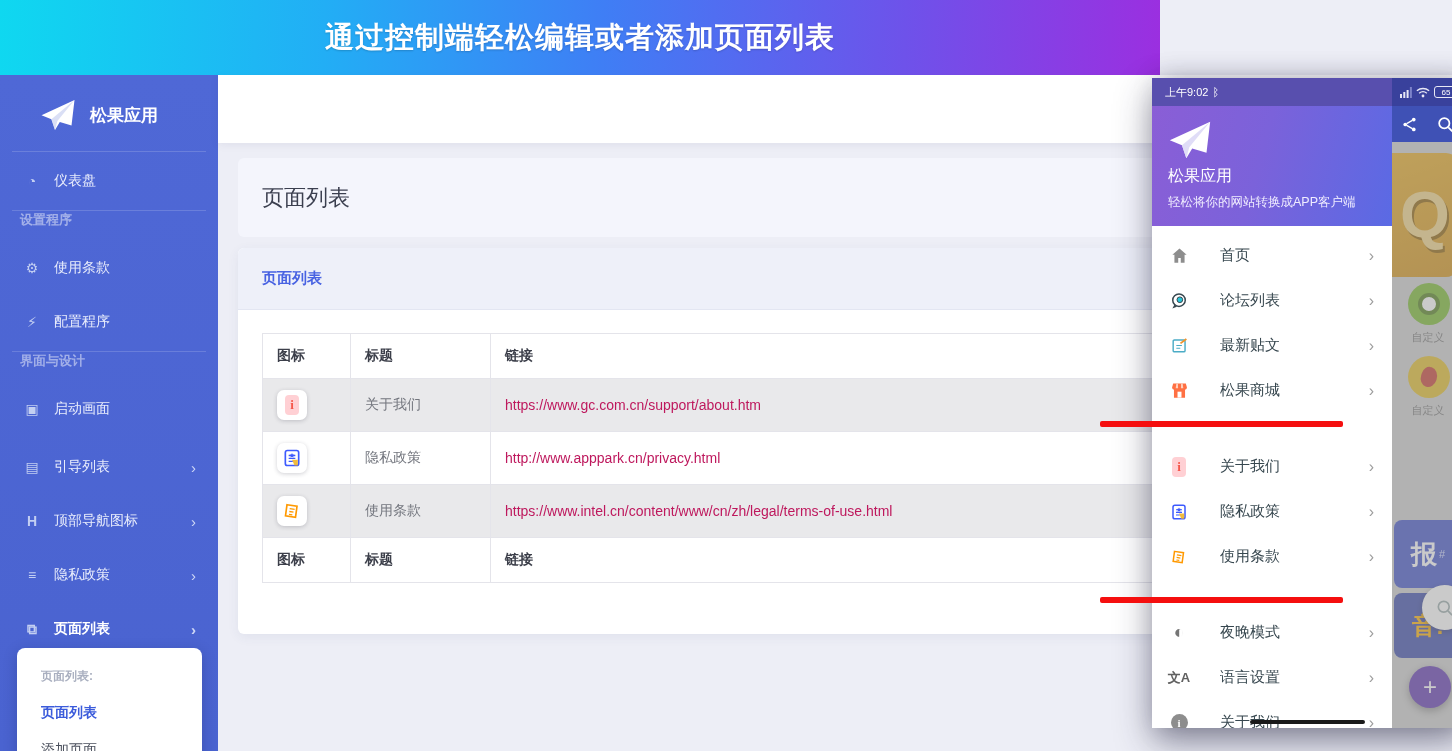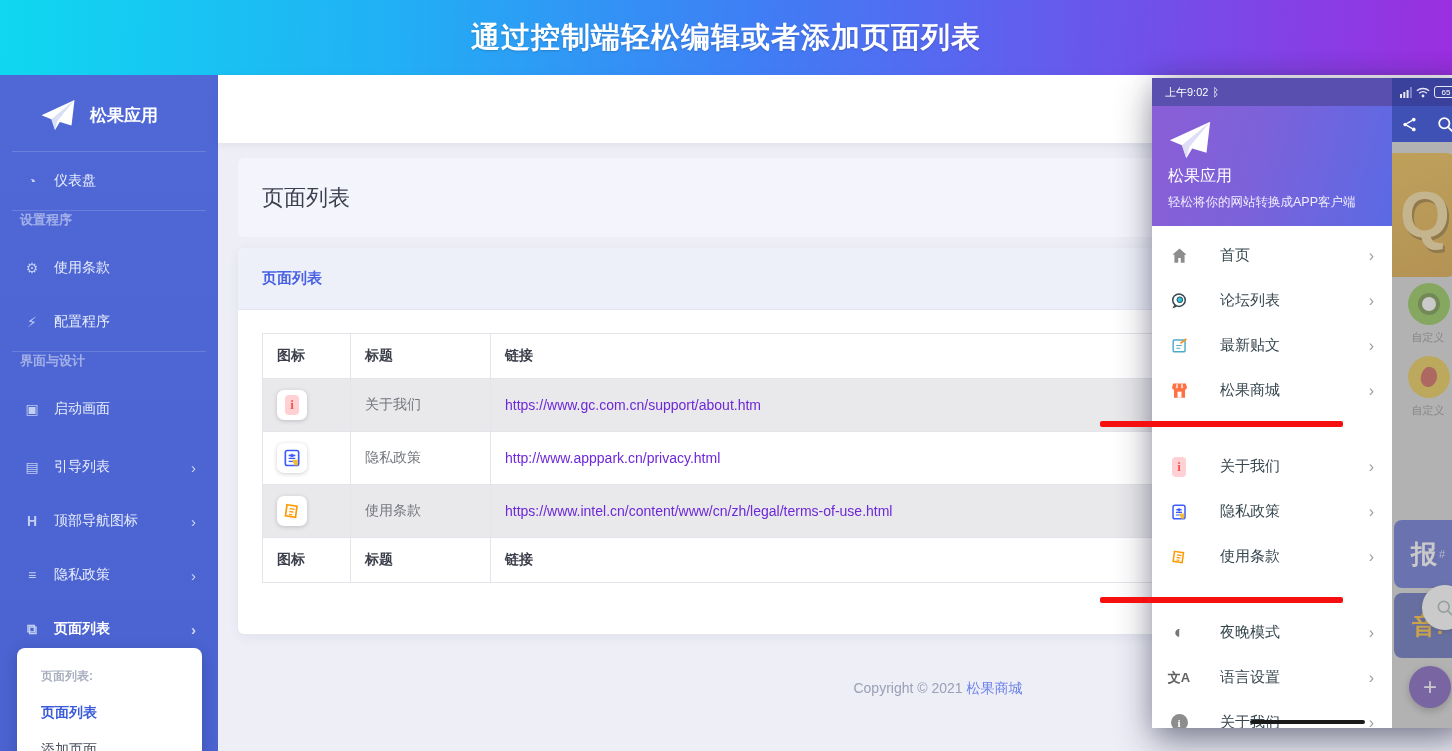--- a/index.html
+++ b/index.html
@@ -1,21 +1,21 @@
 <!DOCTYPE html>
 <html><head>
 <meta charset="utf-8">
 <style>
   * { margin:0; padding:0; box-sizing:border-box; }
   html,body { width:1452px; height:751px; overflow:hidden; }
   body { font-family:"Liberation Sans","DejaVu Sans",sans-serif; }
   .stage { position:relative; width:1452px; height:751px; overflow:hidden; background:#edeef6; }
 
   
-  .banner { position:absolute; left:0; top:0; width:1452px; height:75px;
+  .banner { position:absolute; left:0; top:0; width:1160px; height:75px;
     background:linear-gradient(92deg,#0fd8f0 0%,#22aef5 28%,#3f7ef5 52%,#6e52ea 78%,#9b2fe0 100%);
     display:flex; align-items:center; justify-content:center; }
   .banner-title { color:#fff; font-size:29px; font-weight:bold; letter-spacing:1px; text-shadow:0 1px 2px rgba(0,0,0,.18); }
 
   
   .sidebar { position:absolute; left:0; top:75px; width:218px; height:676px;
     background:linear-gradient(180deg,#4f68d6,#4a63d0); color:#e8edff; }
   .sb-brand { display:flex; align-items:center; gap:14px; padding:22px 0 18px 40px; }
   .sb-brand svg { width:36px; height:36px; }
   .sb-brand-name { font-size:17px; font-weight:bold; color:#fff; }
@@ -42,21 +42,21 @@
   .card { position:absolute; left:20px; top:173px; width:1260px; height:386px; background:#fff; border-radius:6px;
     box-shadow:0 3px 12px rgba(60,70,120,.07); }
   .card-header { height:62px; background:#eef0f9; border-radius:6px 6px 0 0; border-bottom:1px solid #e3e6f2;
     display:flex; align-items:center; padding-left:24px; }
   .card-title { font-size:15px; font-weight:bold; color:#4862e2; }
   table.ptable { border-collapse:collapse; margin:23px 0 0 24px; table-layout:fixed; width:1212px; font-size:14px; }
   .ptable th, .ptable td { border:1px solid #e4e4ea; padding:0 14px; text-align:left; overflow:hidden; white-space:nowrap; }
   .ptable th { height:45px; color:#3c3f4a; font-weight:bold; }
   .ptable td { height:53px; color:#73767e; }
   tr.stripe td { background:#e9e9eb; }
-  .cell-link { color:#6d28d9; text-decoration:none; cursor:pointer;margin-top:20px; }
+  .cell-link { color:#be185d; text-decoration:none; cursor:pointer;margin-top:20px; }
   .icon-tile { width:30px; height:30px; background:#fff; border-radius:7px; box-shadow:0 1px 4px rgba(40,40,60,.22);
     display:flex; align-items:center; justify-content:center; }
   .about-glyph { display:inline-flex; align-items:center; justify-content:center; width:14px; height:20px;
     background:#ffd0d4; border-radius:4px; color:#f5564a; font-weight:bold; font-size:13px; font-family:"Liberation Serif",serif; }
   .btn-edit { width:54px; height:28px; background:#2a9d97; border:none; border-radius:4px; cursor:pointer;
     display:inline-flex; align-items:center; justify-content:center; }
   .footer { position:absolute; left:520px; top:605px; width:400px; text-align:center; font-size:14px; color:#9aa0b5; }
   .footer .f-link { color:#6a7fe8; cursor:pointer; }
 
   
@@ -281,23 +281,20 @@
         <tr>
           <th>图标</th>
           <th>标题</th>
           <th>链接</th>
           <th>操作</th>
         </tr>
       </tbody>
         </table>
     </div>
 
-    <div class="footer">
-      <span>Copyright © 2021 </span><span class="f-link">松果商城</span>
-    </div>
   </div>
 
   <div class="phone">
 
     <div class="p-status">
       <div class="p-status-left">
         <span>上午9:02</span>
         <span>ᛒ</span>
       </div>
       <div class="p-status-right">

